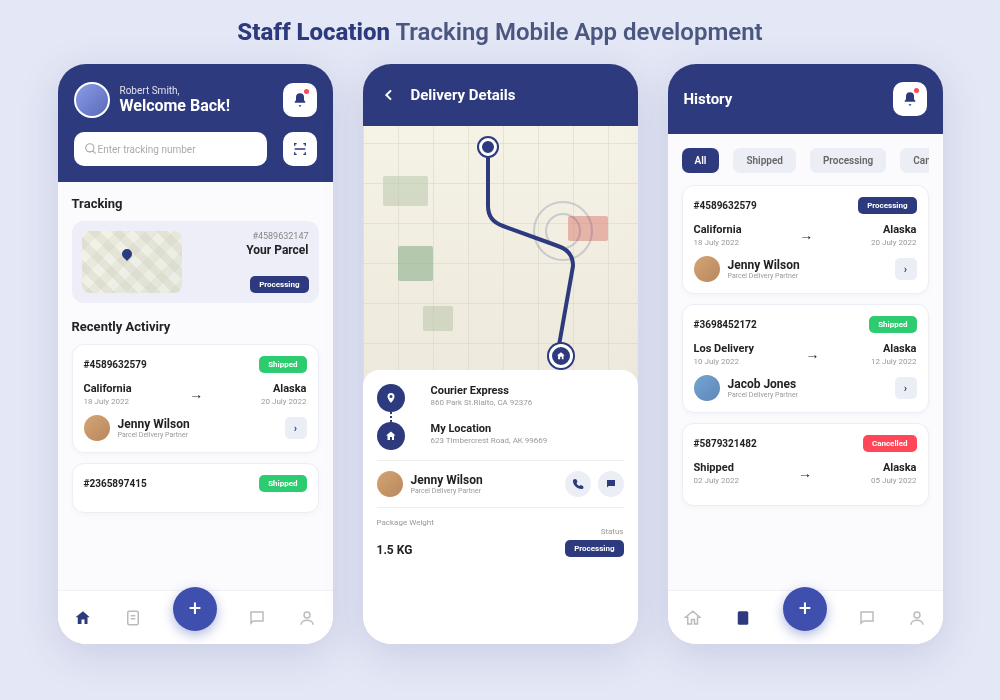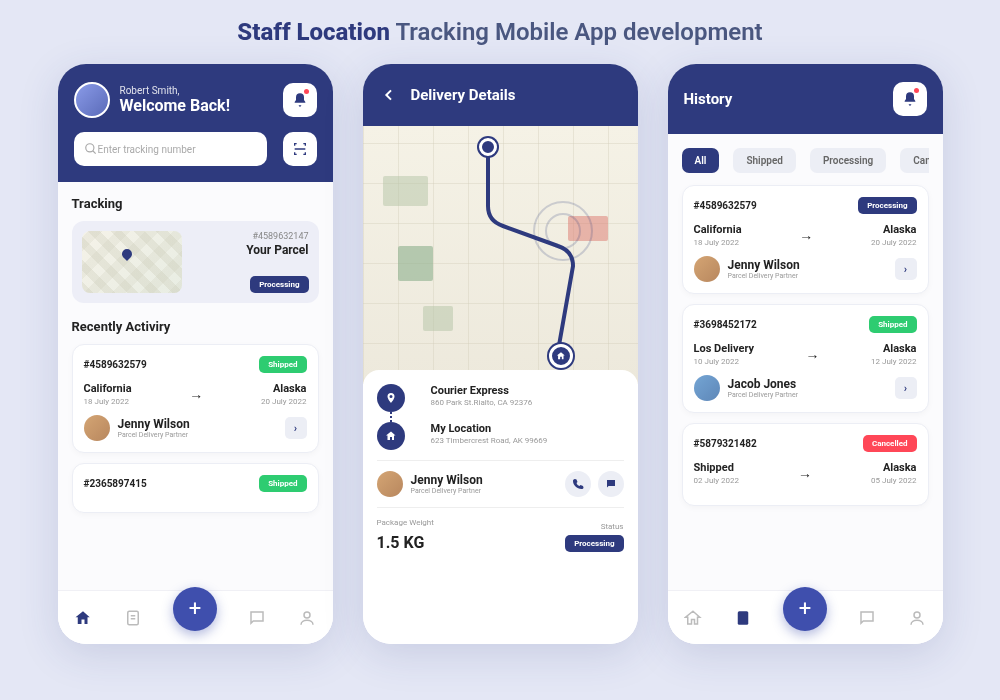--- a/index.html
+++ b/index.html
@@ -72,21 +72,21 @@
 .d-icon{width:28px;height:28px;border-radius:50%;background:#2e3a7e;display:flex;align-items:center;justify-content:center;flex-shrink:0;color:#fff}
 .d-icon svg{width:12px;height:12px}
 .d-txt .t{font-size:11px;font-weight:700;color:#222}
 .d-txt .s{font-size:8px;color:#999;margin-top:1px}
 .d-dots{position:absolute;left:13px;top:28px;height:14px;border-left:2px dotted #2e3a7e}
 .d-partner{display:flex;align-items:center;justify-content:space-between;border-top:1px solid #eee;border-bottom:1px solid #eee;padding:10px 0;margin-bottom:10px}
 .d-contact{display:flex;gap:7px}
 .c-btn{width:26px;height:26px;border-radius:50%;background:#eceef5;display:flex;align-items:center;justify-content:center;cursor:pointer;color:#2e3a7e}
 .d-foot{display:flex;justify-content:space-between;align-items:flex-end}
 .d-foot .l{font-size:8px;color:#999}
-.d-foot .v{font-size:16px;font-weight:700;color:#222;margin-top:6px}
+.d-foot .v{font-size:12px;font-weight:700;color:#222;margin-top:16px}
 .search-icon{width:14px;height:14px;stroke:#aaa;stroke-width:2;fill:none}
 </style>
 </head>
 <body>
 
 <div class="page-title">
   <span class="bold">Staff Location</span><span> Tracking Mobile App development</span>
 </div>
 
 <div class="phones">

